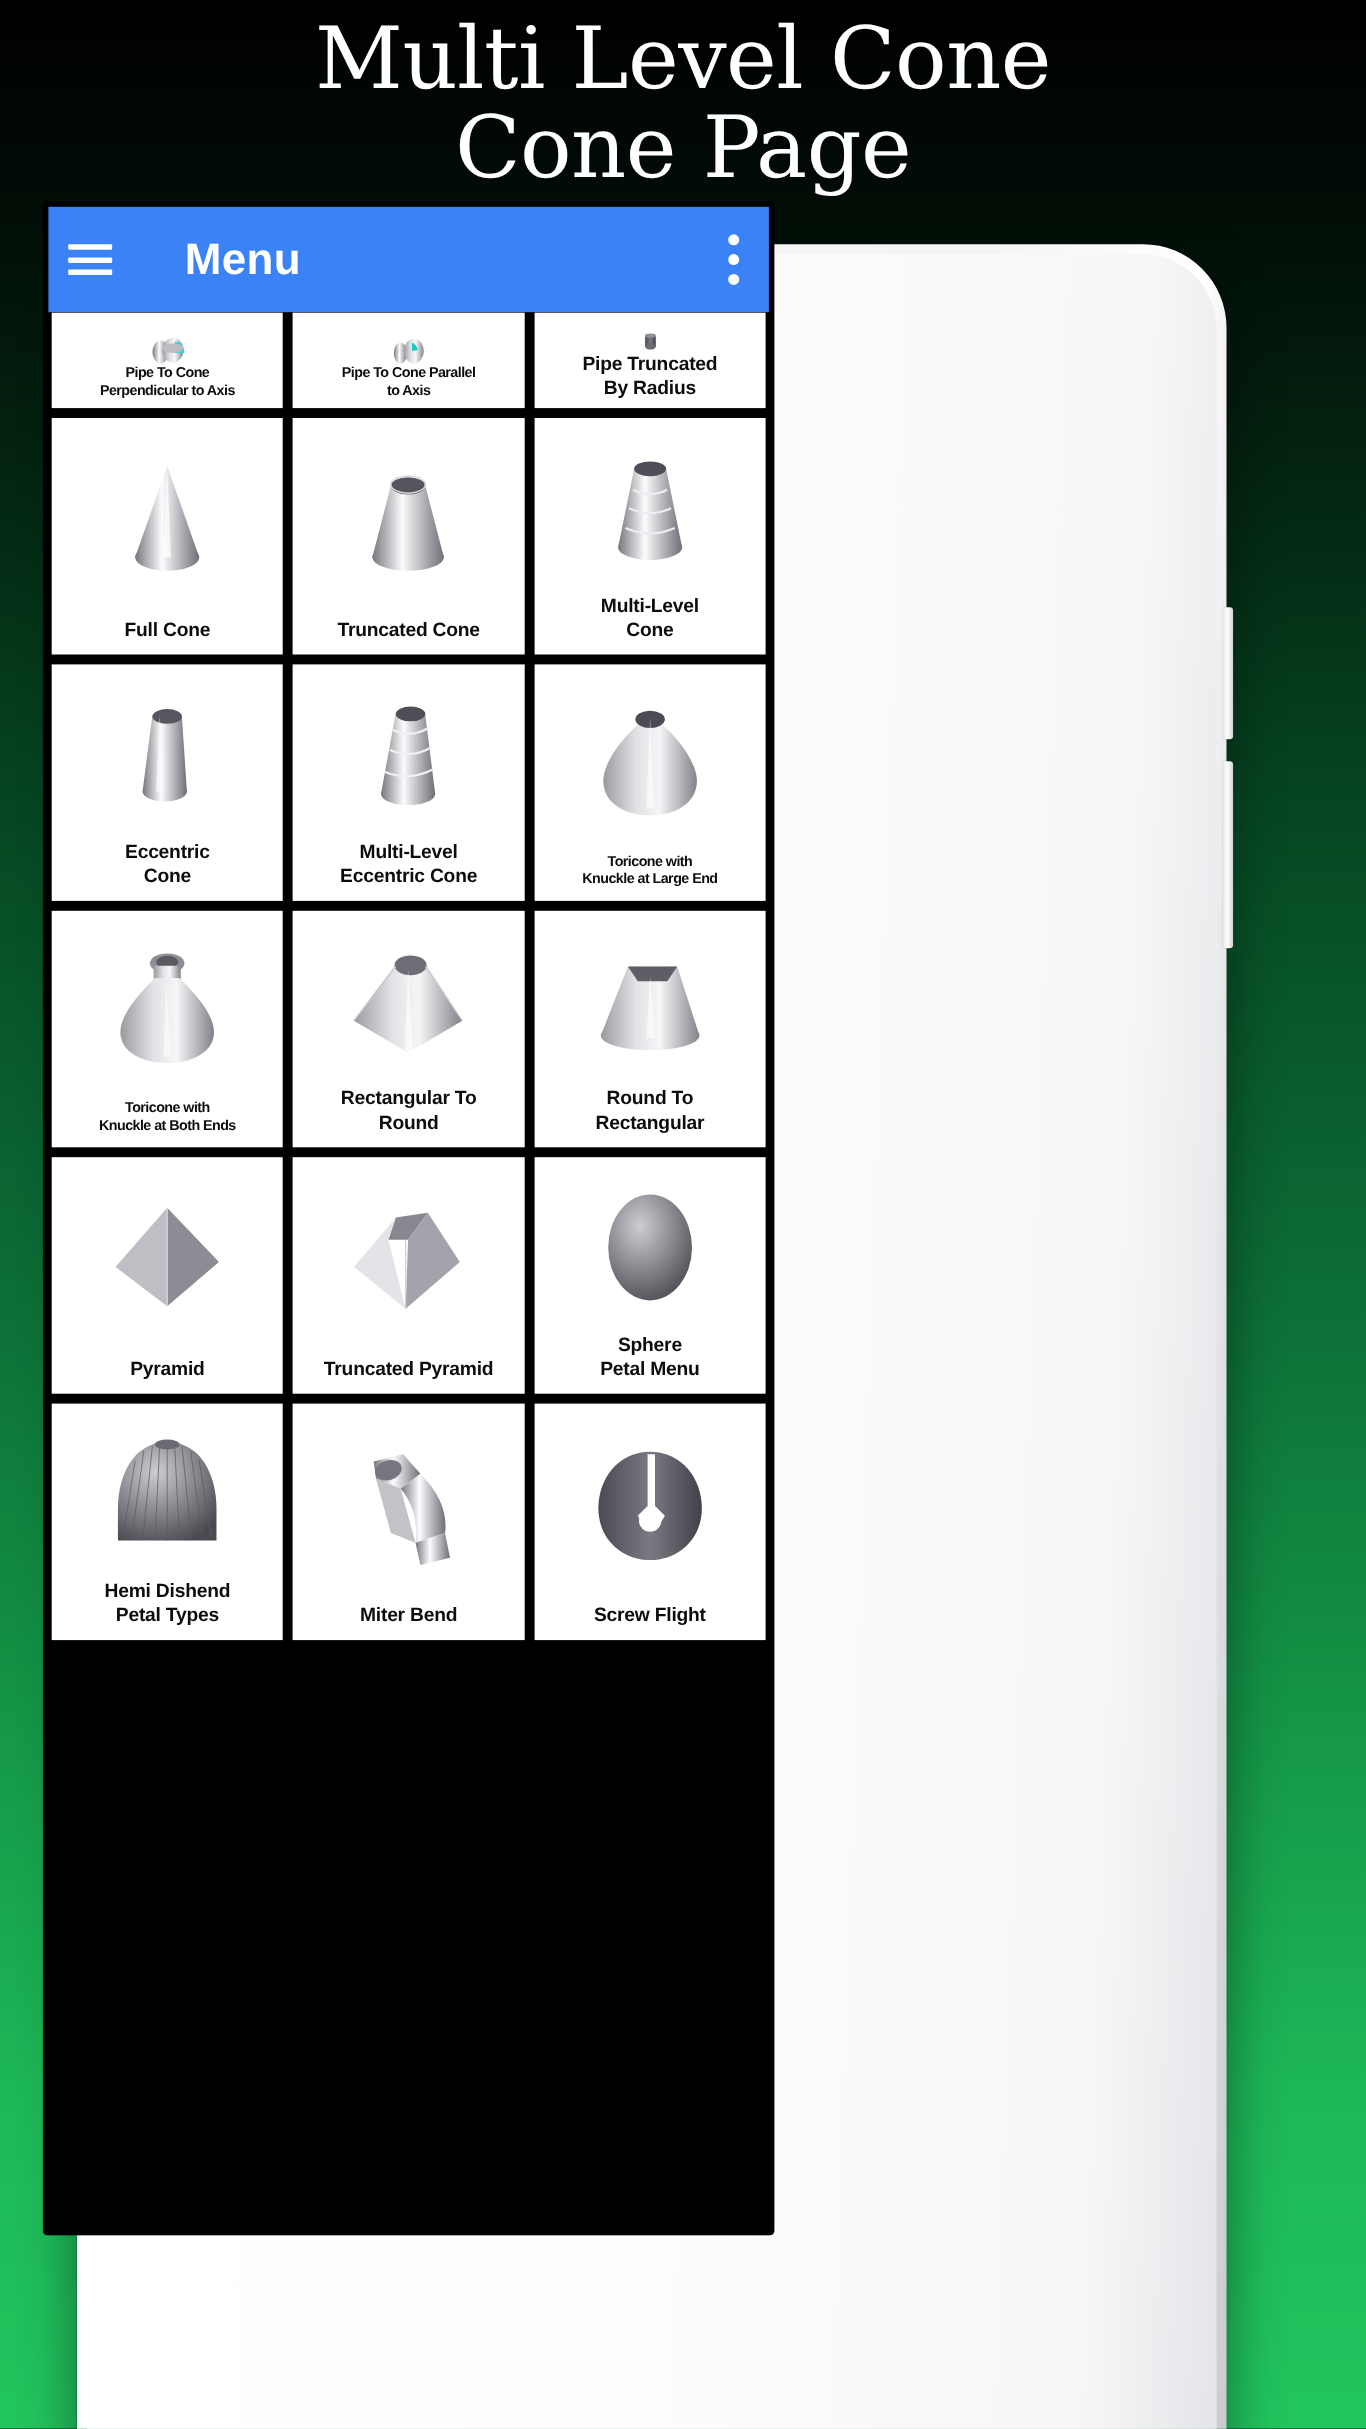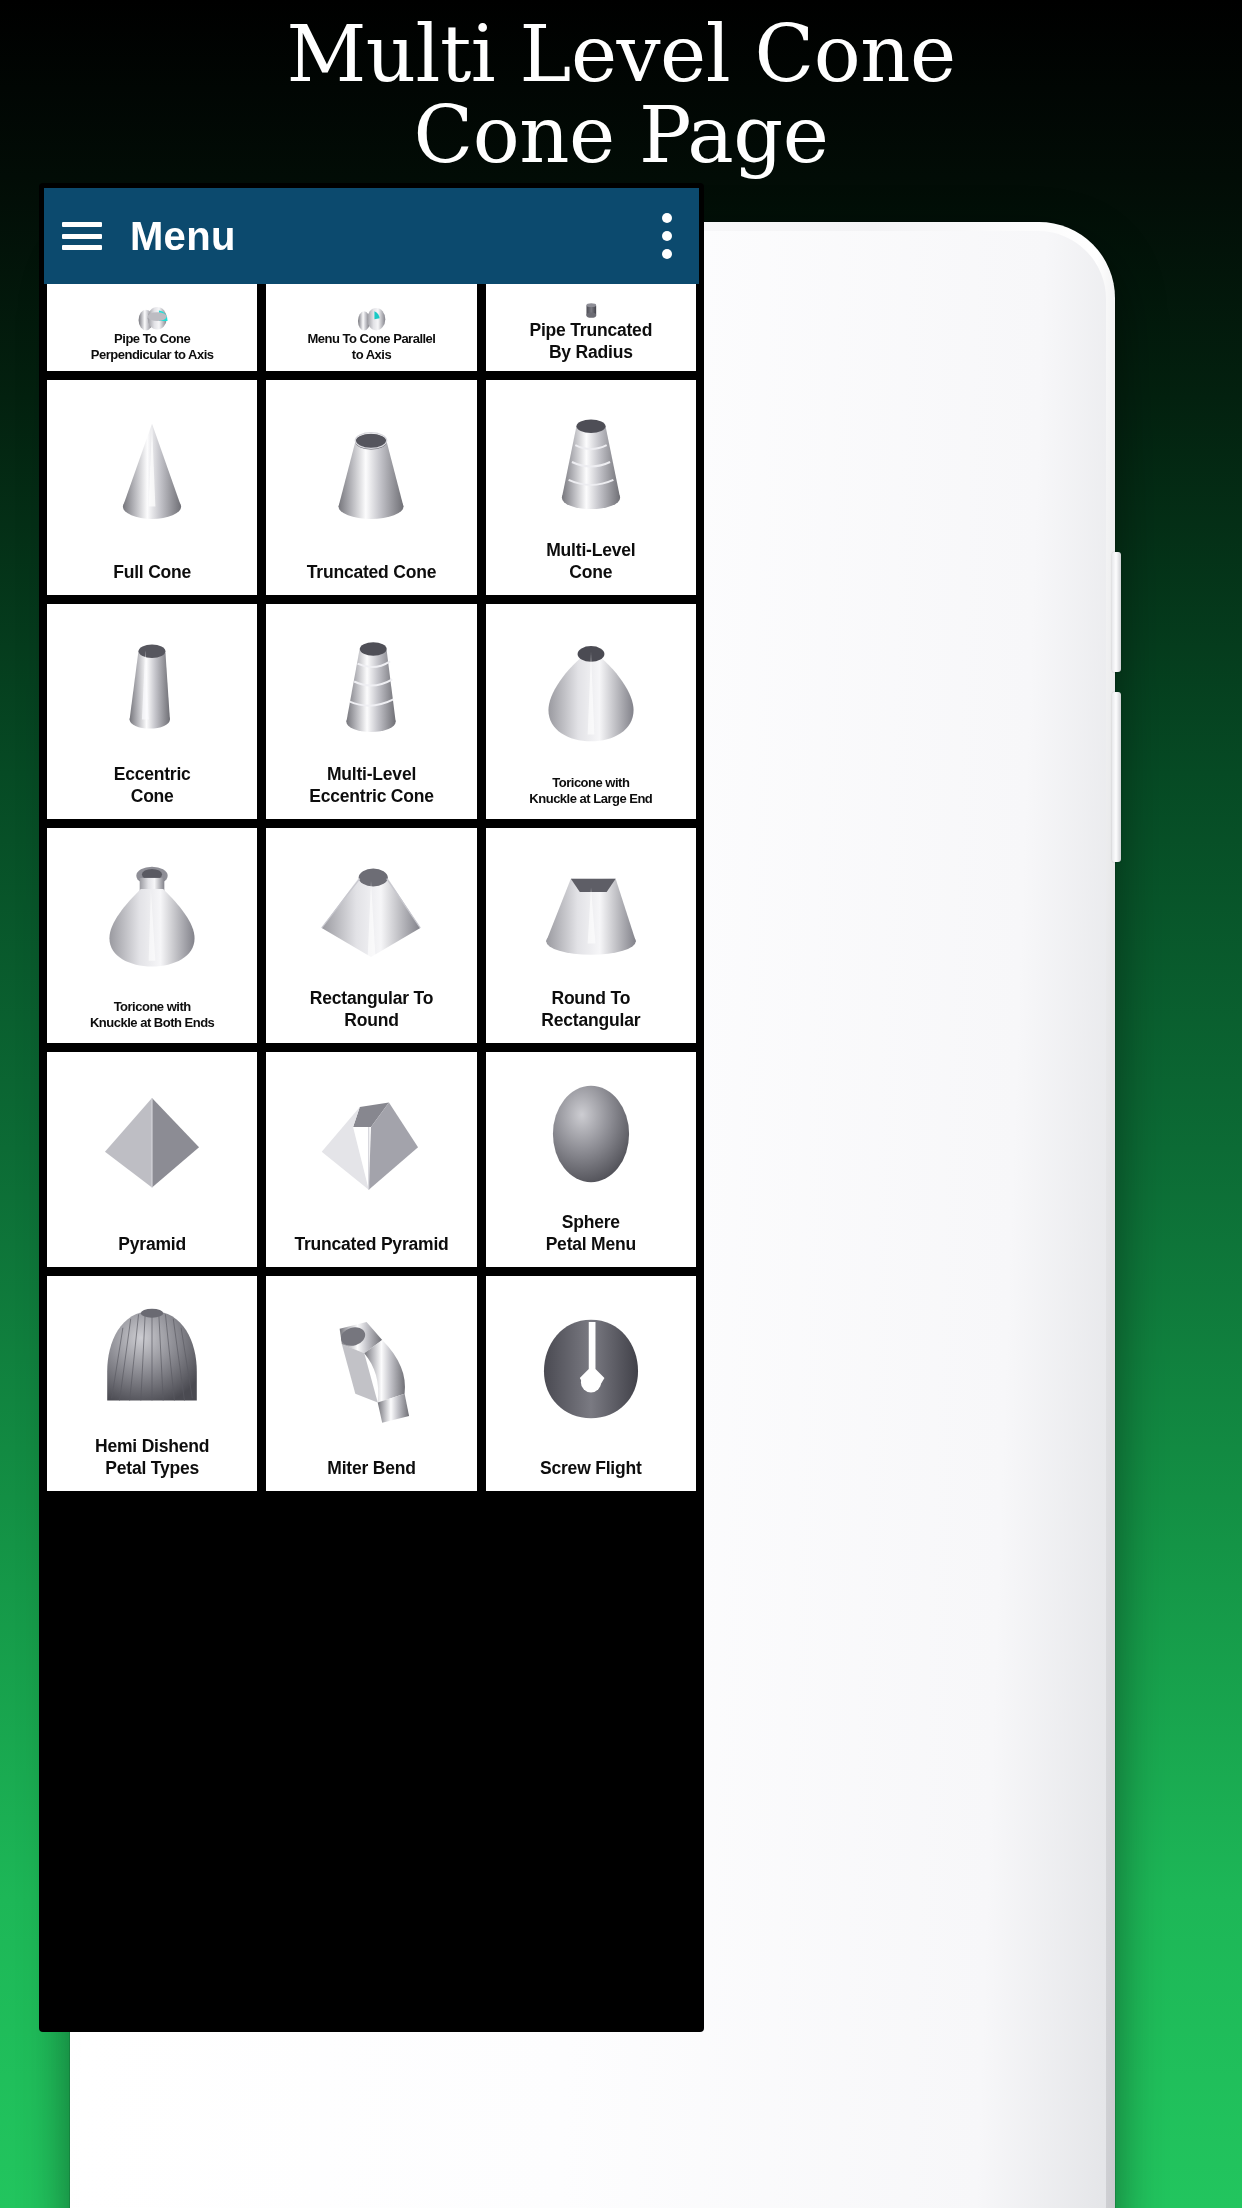--- a/index.html
+++ b/index.html
@@ -99,23 +99,24 @@
     z-index:7;
   }
   #screen-surface{
     position:absolute; left:5px; top:5px; right:5px; bottom:0;
     background:#000;
   }
 
   
   #appbar{
     position:absolute; left:0; top:0; width:100%; height:96px;
-    background:#0c4a6e;
+    background:#3b82f6;
     display:flex; align-items:center;
     padding:0 12px 0 16px;
+    gap:38px;
   }
   #hamburger{
     width:44px; height:36px;
     display:flex; flex-direction:column; justify-content:space-between;
     padding:4px 2px; cursor:pointer;
   }
   #hamburger span{
     display:block; height:5px; background:#fff; border-radius:1px;
   }
   #appbar-title{
@@ -283,21 +284,21 @@
                   <stop offset="0%" stop-color="#4a4a52"></stop>
                   <stop offset="50%" stop-color="#7a7a82"></stop>
                   <stop offset="100%" stop-color="#414149"></stop>
                 </linearGradient>
               </defs>
               <ellipse cx="34" cy="76" rx="14" ry="22" fill="url(#m)"></ellipse>
               <ellipse cx="62" cy="72" rx="21" ry="26" fill="url(#m2)"></ellipse>
               <path d="M58 54 A20 20 0 0 1 70 70 L58 72 Z" fill="#19c9c4"></path>
             </svg>
           </div>
-          <div class="caption tight">Menu To Cone Parallel
+          <div class="caption tight">Pipe To Cone Parallel
 to Axis</div>
         </div>
         <div class="cell partial">
           <div class="thumb">
             <svg viewBox="0 0 100 100" width="112" height="112" xmlns="http://www.w3.org/2000/svg">
               <defs>
                 <linearGradient id="m" x1="0" y1="0" x2="1" y2="0">
                   <stop offset="0%" stop-color="#76767c"></stop>
                   <stop offset="20%" stop-color="#b6b6bb"></stop>
                   <stop offset="42%" stop-color="#fcfcfd"></stop>

